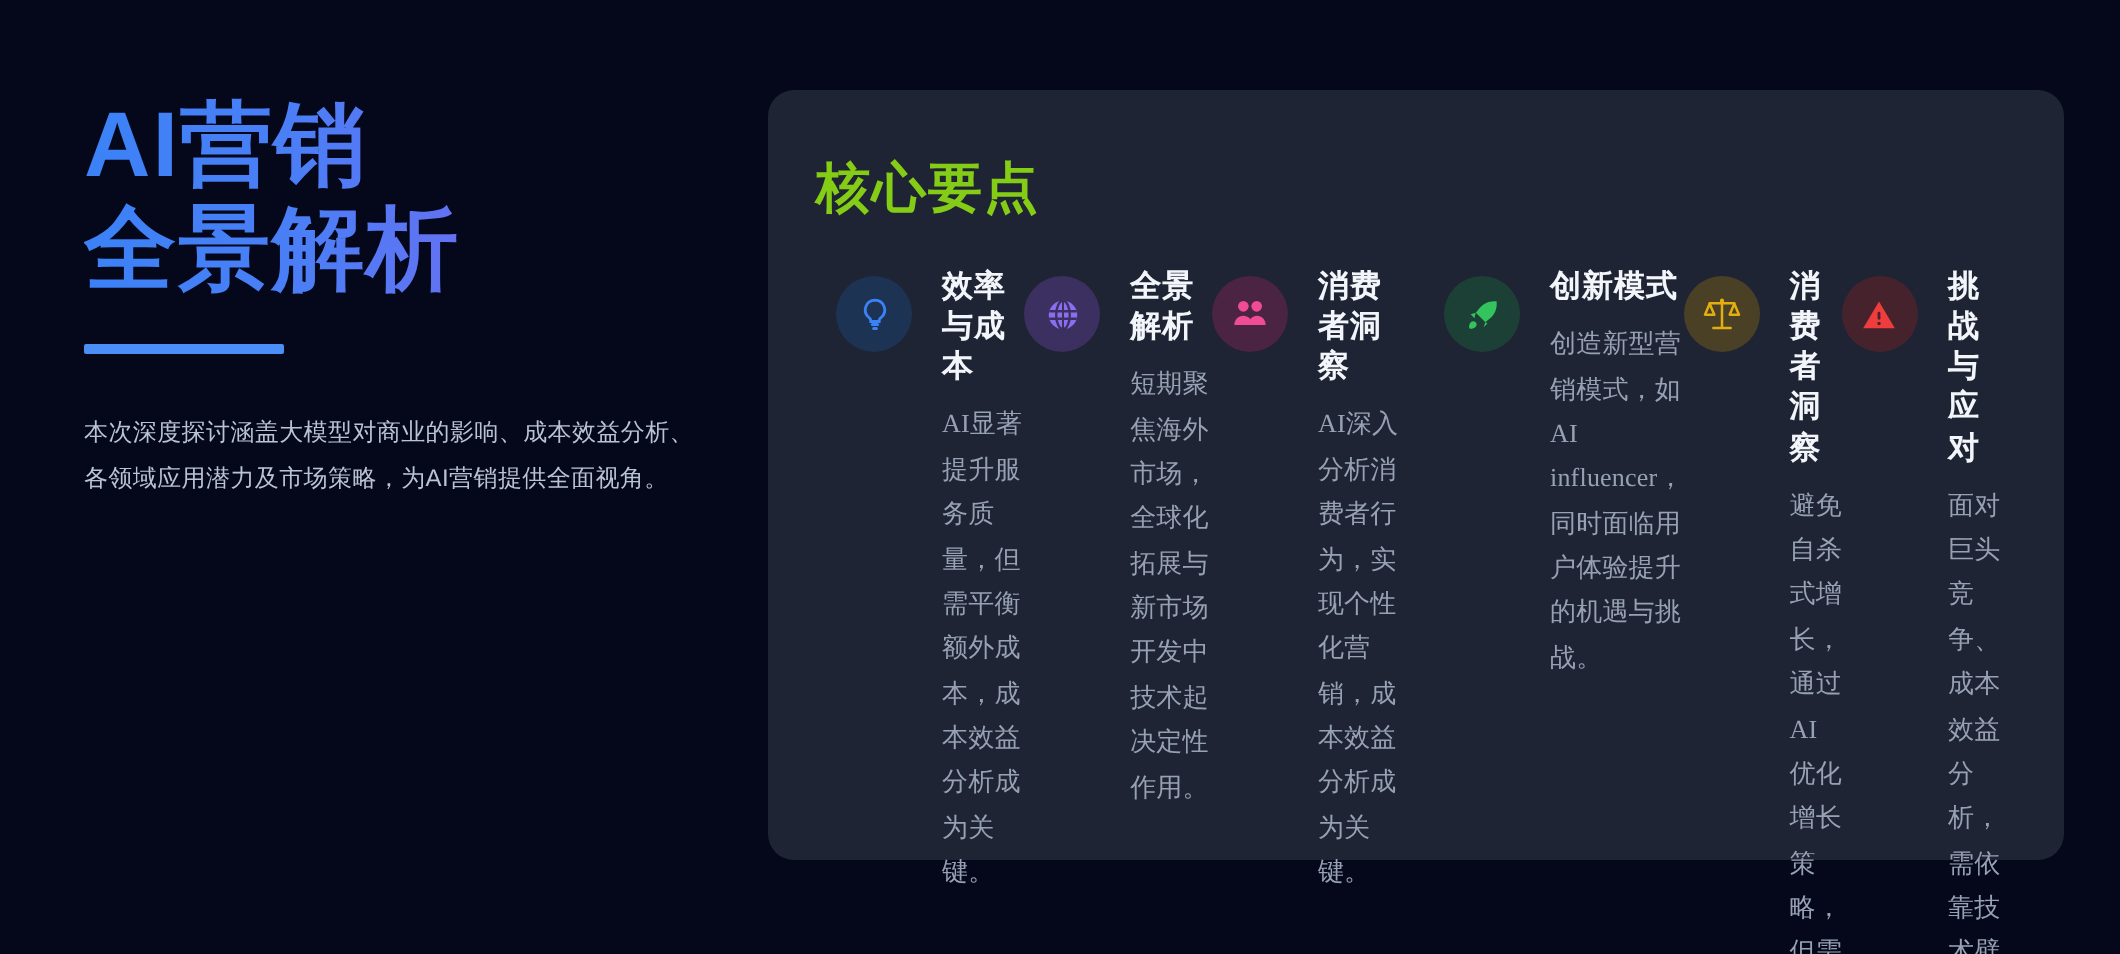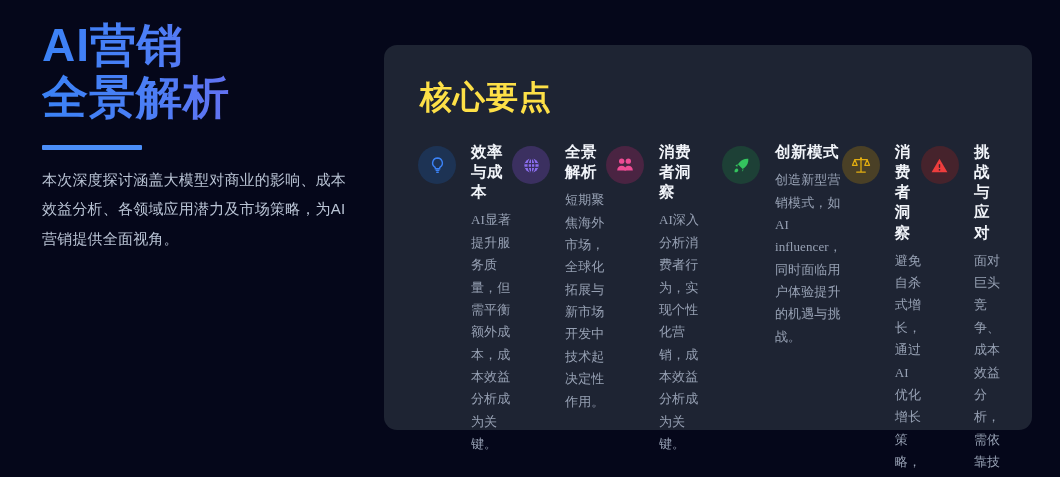--- a/index.html
+++ b/index.html
@@ -13,21 +13,21 @@
     position:relative;
     width:1060px; height:477px;
     background:#05071a;
     display:flex;
     align-items:flex-start;
   }
 
   
   .left-panel {
     width:384px;
-    padding:18px 24px 0 42px;
+    padding:45px 24px 0 42px;
     flex:0 0 384px;
   }
   .headline {
     font-size:46px;
     font-weight:bold;
     line-height:1.12;
     letter-spacing:1px;
     background:linear-gradient(90deg,#3b82f6 0%,#4c7ef6 35%,#6d6cf0 70%,#7c66ee 100%);
     -webkit-background-clip:text;
     background-clip:text;
@@ -37,42 +37,42 @@
     margin-top:2px;
   }
   .accent-bar {
     width:100px;
     height:5px;
     background:#4b8ef8;
     margin-top:22px;
     border-radius:1px;
   }
   .lede {
-    margin-top:15px;
-    font-size:15px;
+    margin-top:28px;
+    font-size:12px;
     line-height:1.95;
     color:#b9c3d4;
     letter-spacing:0.2px;
     max-width:312px;
   }
 
   
   .card {
     position:absolute;
     left:384px; top:45px;
     width:648px; height:385px;
     background:#1e2433;
     border-radius:13px;
   }
   .card-title {
-    font-size:32px;
+    font-size:27px;
     font-weight:bold;
-    color:#fde047;
+    color:#84cc16;
     letter-spacing:1px;
-    padding:31px 0 0 36px;
+    padding:31px 0 0 24px;
   }
   .points-grid {
     display:grid;
     grid-template-columns:1fr 1fr;
     column-gap:22px;
     padding:22px 28px 0 34px;
   }
   .col { display:flex; flex-direction:row;font-family:Liberation Serif, serif; }
   .point {
     display:flex;

